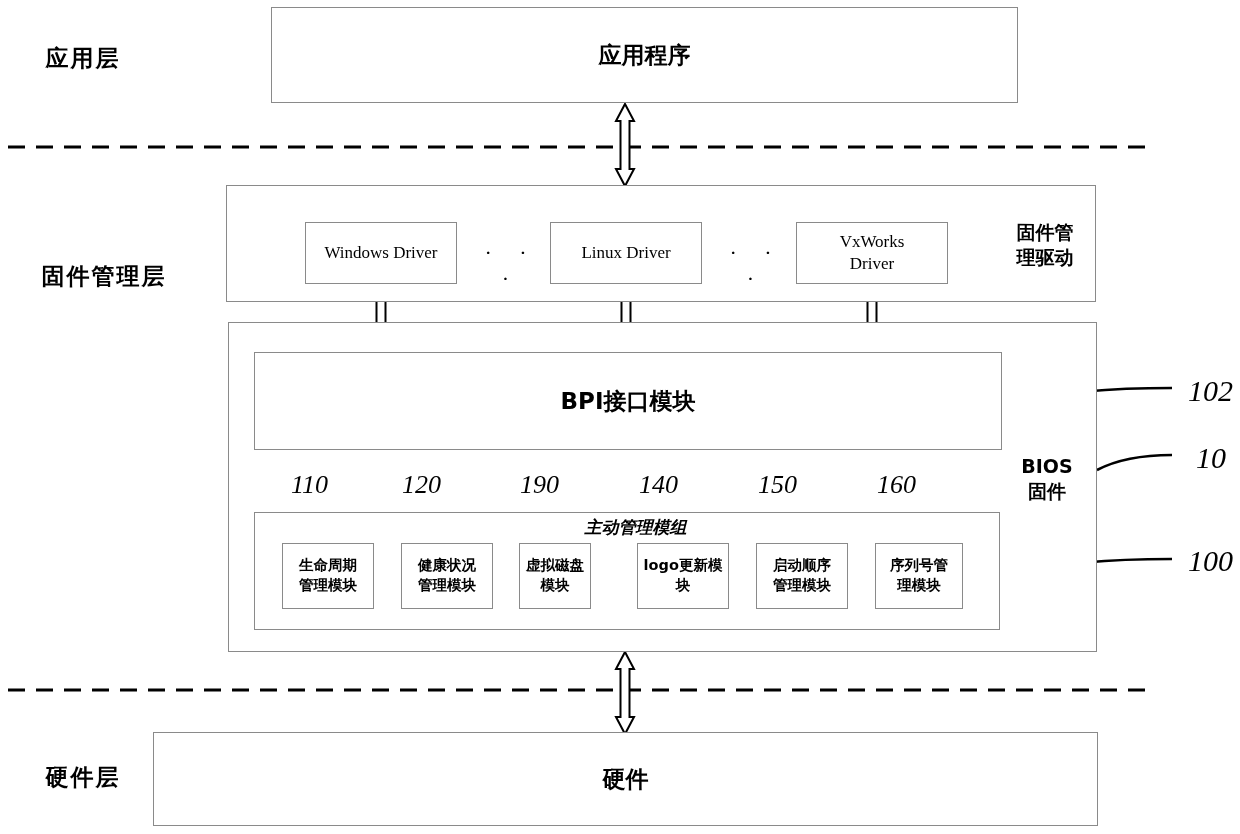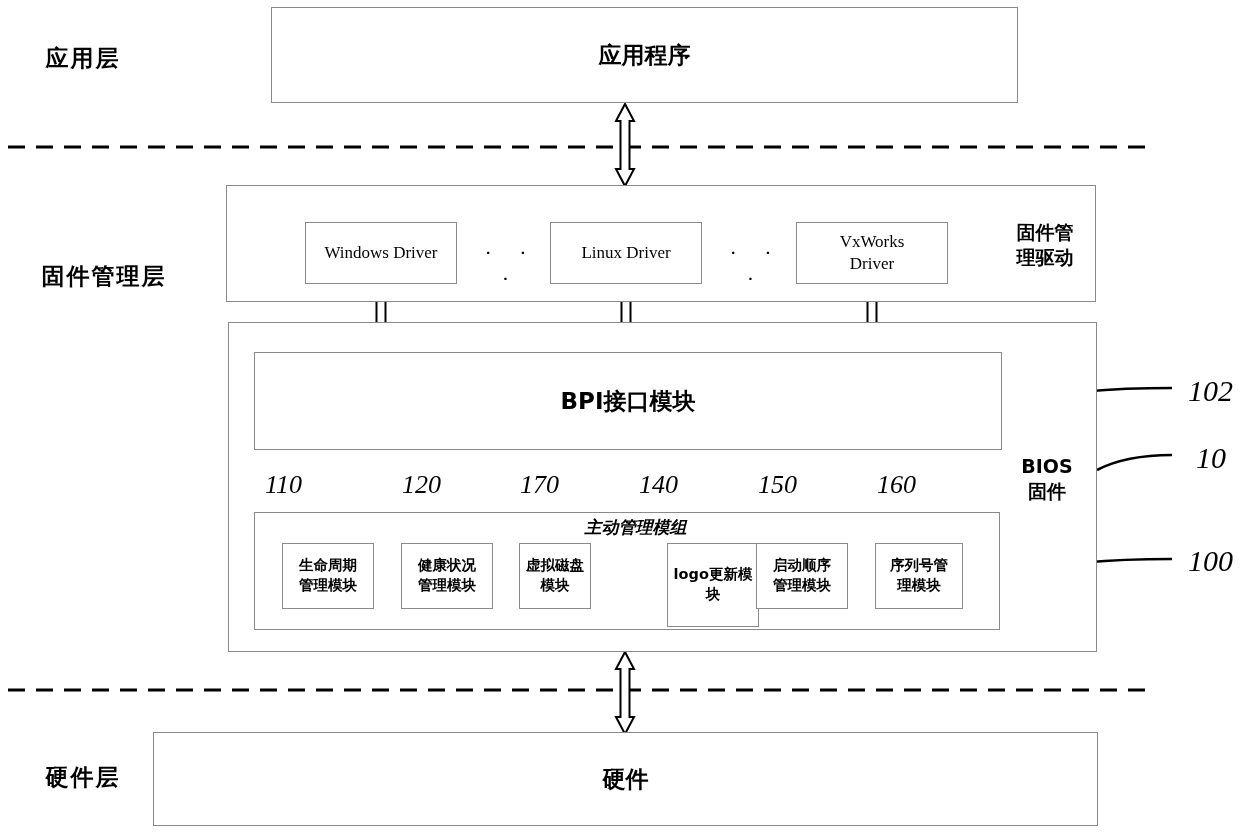--- a/index.html
+++ b/index.html
@@ -129,38 +129,38 @@
   <div class="box" style="left:401px;top:543px;width:92px;height:66px;">
     <span class="mod-text cn" style="white-space:pre-line;">健康状况
 管理模块</span>
   </div>
 
   <div class="box" style="left:519px;top:543px;width:72px;height:66px;">
     <span class="mod-text cn" style="white-space:pre-line;">虚拟磁盘
 模块</span>
   </div>
 
-  <div class="box" style="left:637px;top:543px;width:92px;height:84px;margin-left:30px;">
+  <div class="box" style="left:637px;top:543px;width:92px;height:66px;">
     <span class="mod-text cn" style="white-space:pre-line;">logo更新模
 块</span>
   </div>
 
   <div class="box" style="left:756px;top:543px;width:92px;height:66px;">
     <span class="mod-text cn" style="white-space:pre-line;">启动顺序
 管理模块</span>
   </div>
 
   <div class="box" style="left:875px;top:543px;width:88px;height:66px;">
     <span class="mod-text cn" style="white-space:pre-line;">序列号管
 理模块</span>
   </div>
 
-  <div class="refnum" style="left:265px;top:470px;">110</div>
+  <div class="refnum" style="left:291px;top:470px;">110</div>
   <div class="refnum" style="left:402px;top:470px;">120</div>
-  <div class="refnum" style="left:520px;top:470px;">170</div>
+  <div class="refnum" style="left:520px;top:470px;">190</div>
   <div class="refnum" style="left:639px;top:470px;">140</div>
   <div class="refnum" style="left:758px;top:470px;">150</div>
   <div class="refnum" style="left:877px;top:470px;">160</div>
 
   <div class="refnum" style="left:1188px;top:374px;font-size:30px;">102</div>
   <div class="refnum" style="left:1196px;top:441px;font-size:30px;">10</div>
   <div class="refnum" style="left:1188px;top:544px;font-size:30px;">100</div>
 
   <div class="box" style="left:153px;top:732px;width:945px;height:94px;">
     <span class="appbox-text cn">硬件</span>

